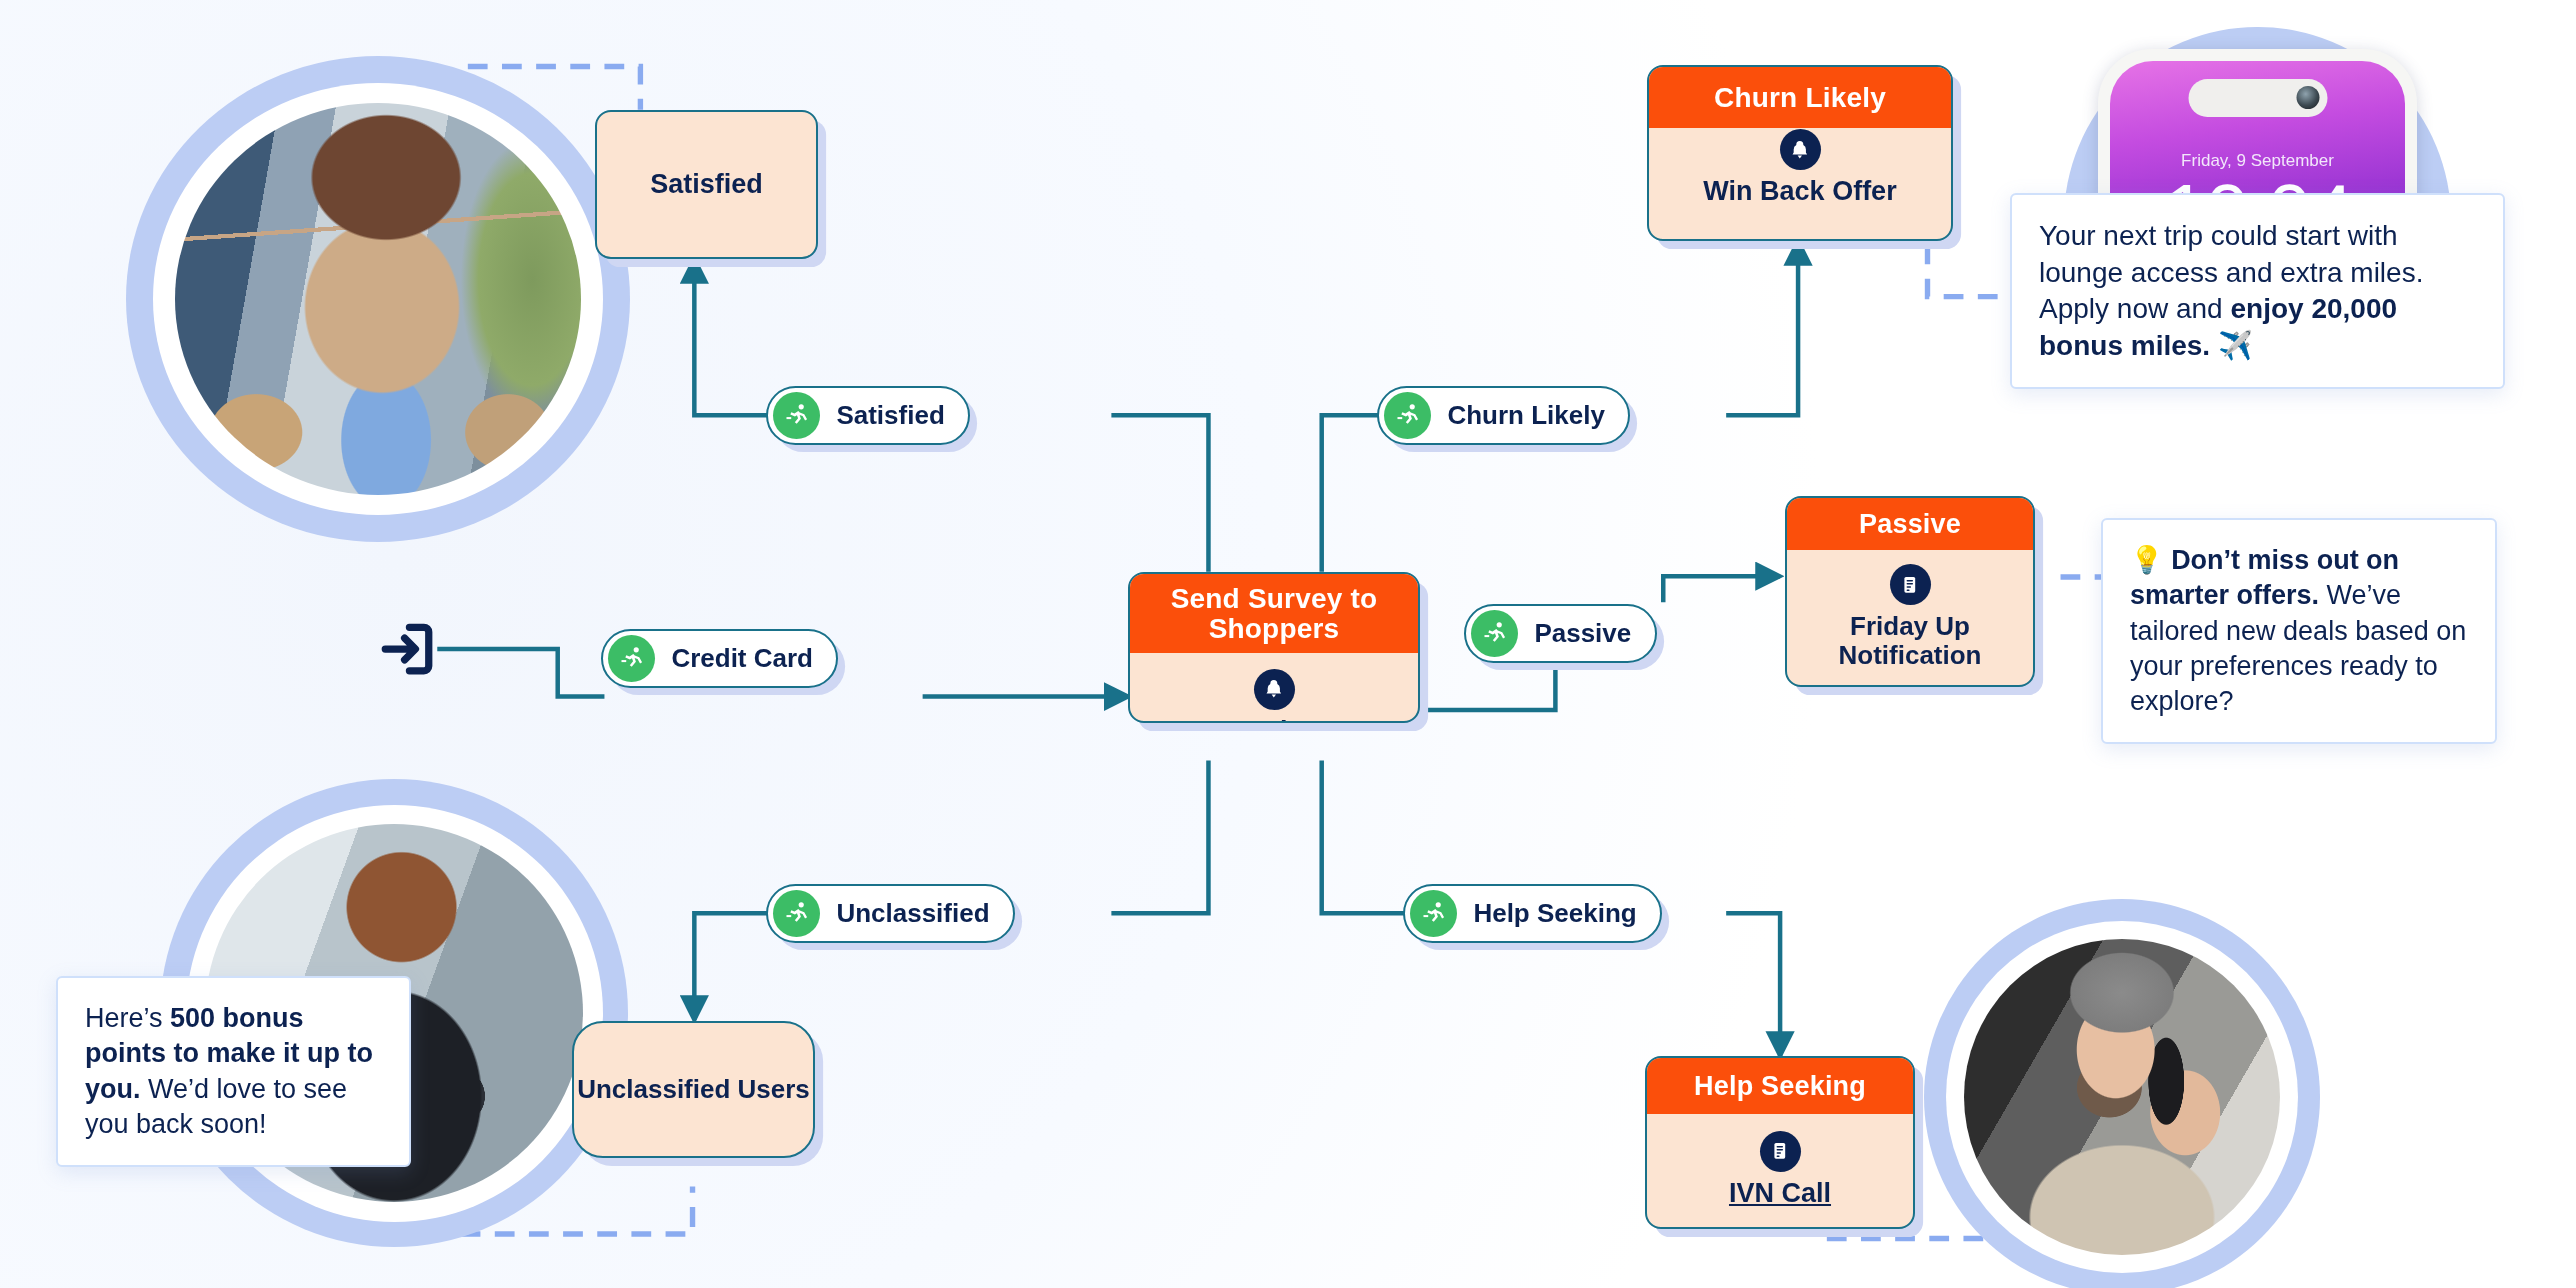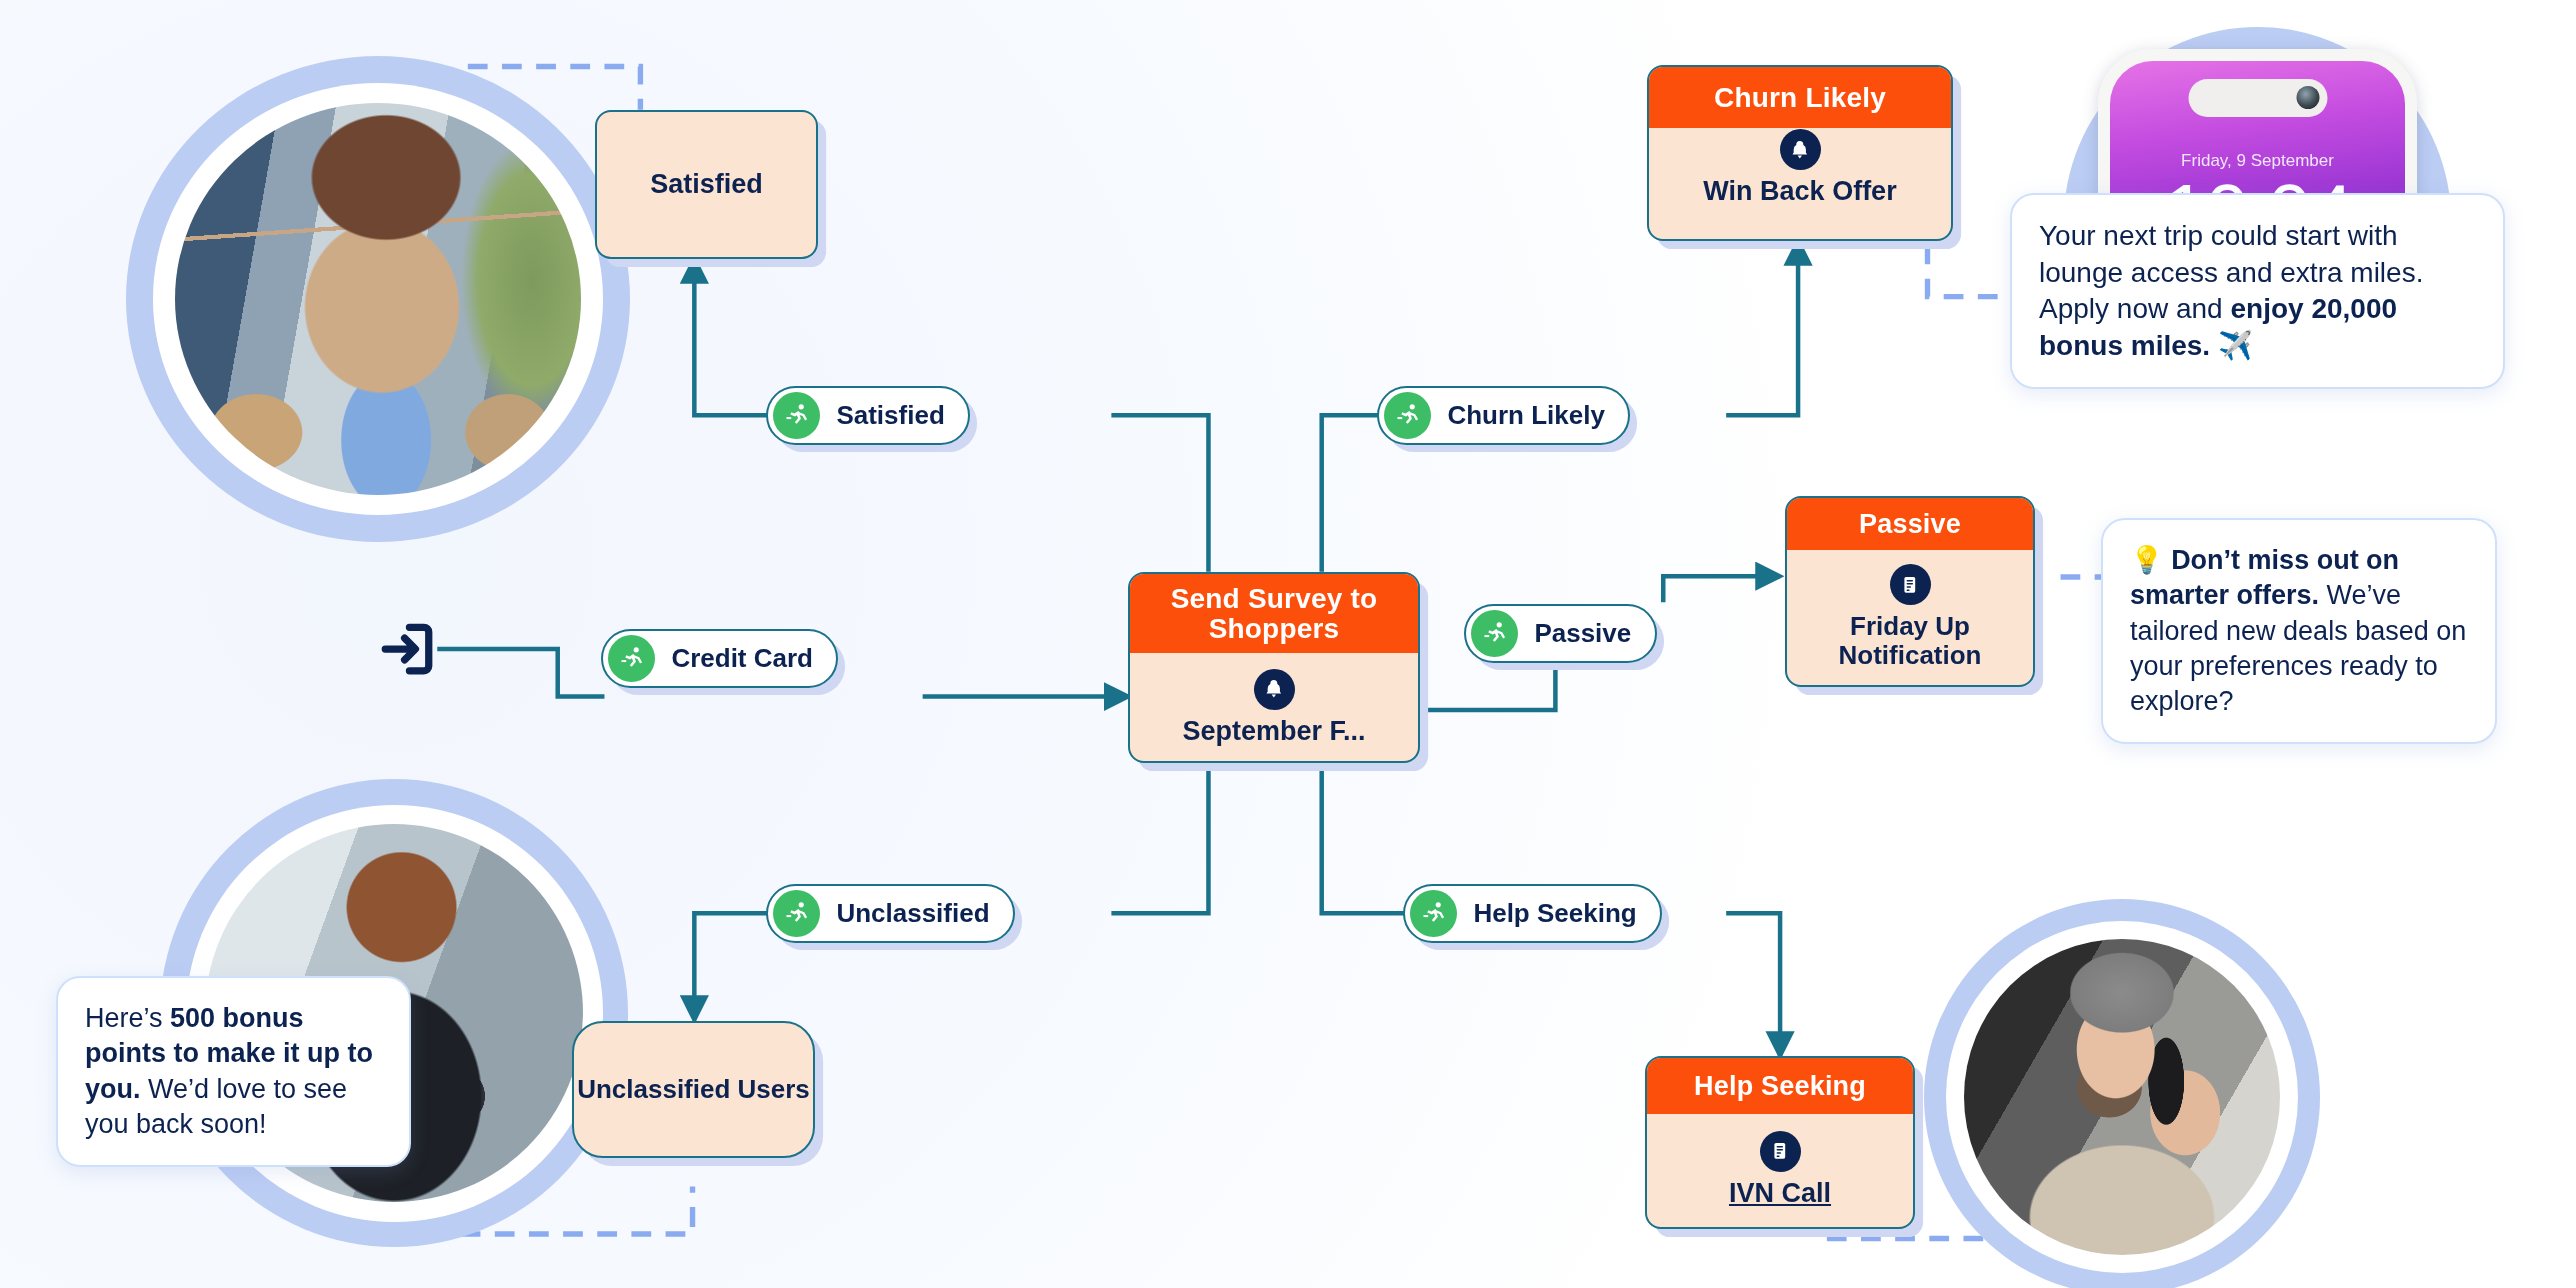--- a/index.html
+++ b/index.html
@@ -144,21 +144,21 @@
     font-size: 26px;
     font-weight: 700;
     white-space: nowrap;
   }
 
   
   .bubble {
     position: absolute;
     background: #ffffff;
     border: 2.7px solid #cfe0fb;
-    border-radius: 24px;
+    border-radius: 6px;
     color: #0c2251;
     box-shadow: 0 5.4px 20px rgba(120,150,210,.18);
     padding: 23.4px 27px;
     line-height: 1.3;
   }
   .bubble b { font-weight: 800; }
 
   
   #phone-mock {
     position: absolute;
@@ -339,21 +339,21 @@
     <span class="runner">
       <svg viewBox="0 0 24 24" fill="#ffffff">
         <circle cx="16.2" cy="4.3" r="2.3"></circle>
         <path d="M13.6 8.1 10.2 10.2 7.4 9.1 6.5 11.2 10.6 12.8 12.4 11.7 13.4 14.4 10.5 18.1 12.2 19.4 15.9 14.9 14.8 11.6 17.4 12.5 19.6 16.4 21.4 15.4 18.9 10.9 14.9 9.3z"></path>
         <path d="M3.1 13.4 7.3 13.4 7.3 15.2 3.1 15.2z"></path>
       </svg>
     </span>
     <span class="pill-label">Help Seeking</span>
   </div>
 
-  <div class="card" style="left:1128px; top:572px; width:292px; height:191px;">
+  <div class="card" style="left:1128px; top:572px; width:292px; height:151px;">
     <div class="card-head" style="height:79px; font-size:28px; padding:0 12.6px;">Send Survey to Shoppers</div>
     <div class="card-body" style="height:109px;">
       <span class="badge-icon">
         <svg viewBox="0 0 24 24" fill="#ffffff">
           <path d="M12 2.2a3.9 3.9 0 0 0-3.9 3.9v.45A5.6 5.6 0 0 0 5.2 11.6v3.4l-1.3 2.1h16.2l-1.3-2.1v-3.4a5.6 5.6 0 0 0-2.9-5.05V6.1A3.9 3.9 0 0 0 12 2.2z"></path>
           <path d="M9.6 18.4h4.8L12 21.6z"></path>
         </svg>
       </span>
       <span style="font-size:27px;">September F...</span>
     </div>

